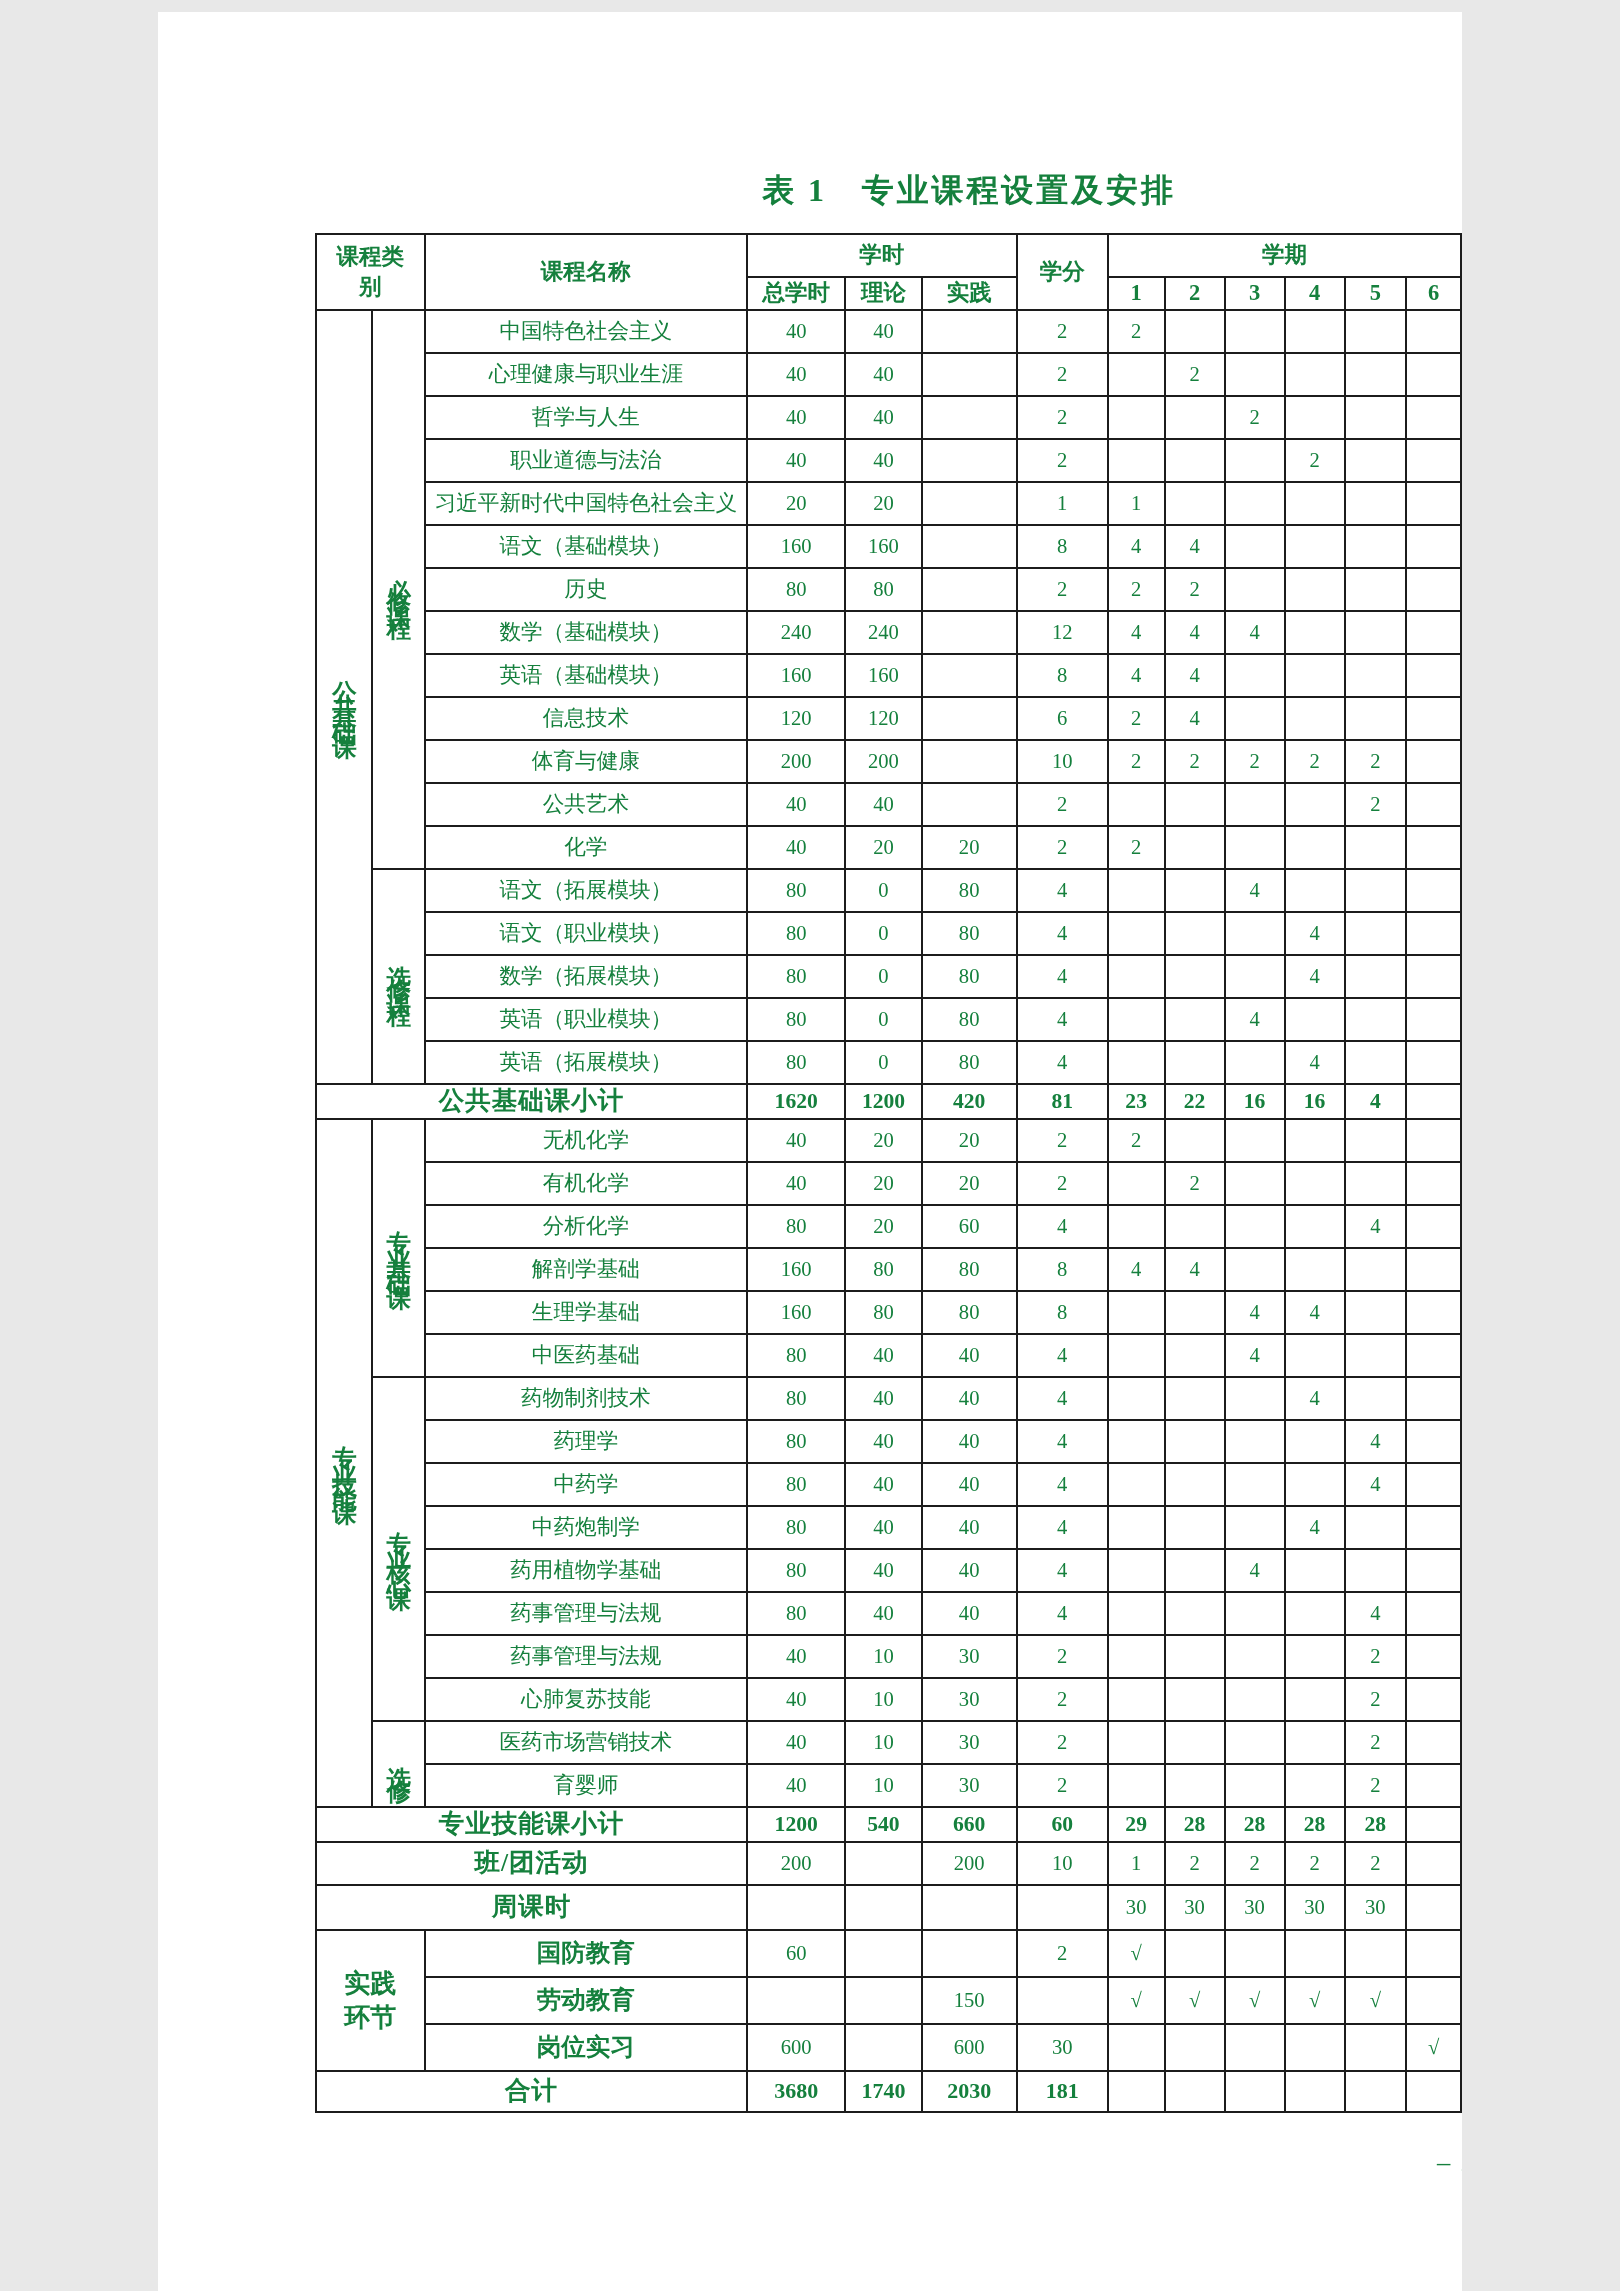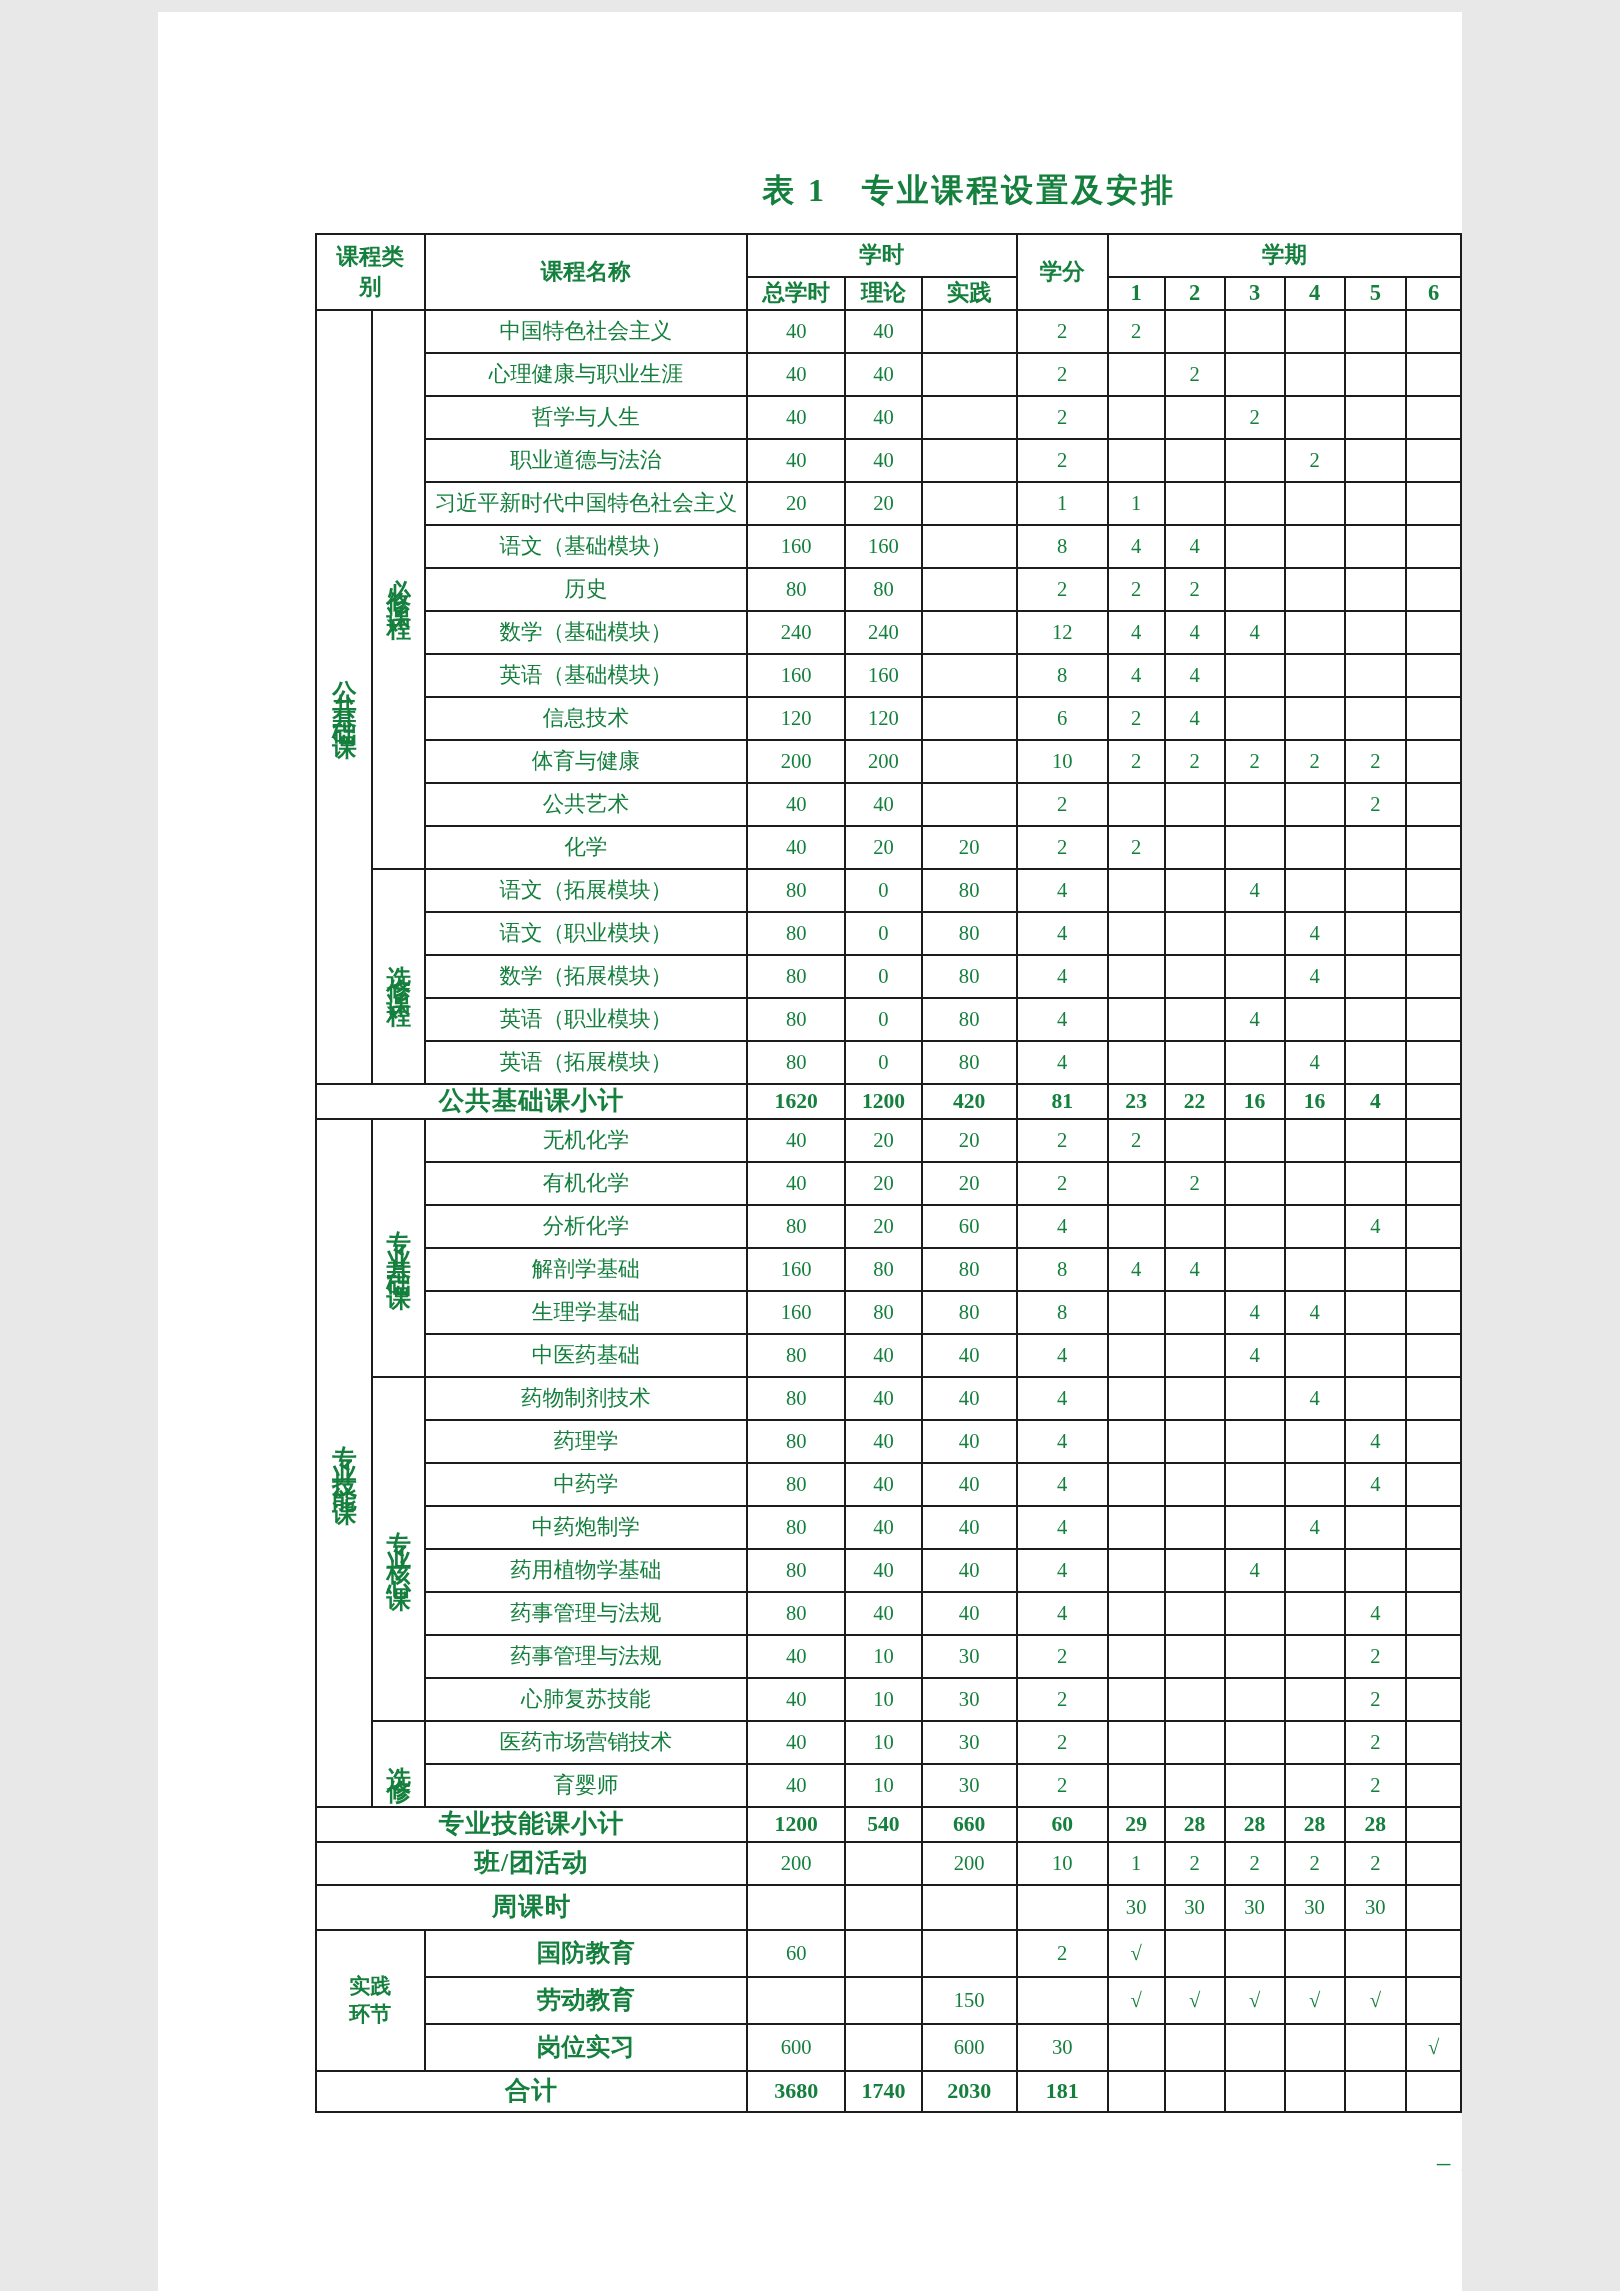--- a/index.html
+++ b/index.html
@@ -13,21 +13,21 @@
      font-size:20.6px;line-height:1.1;overflow:hidden;}
   thead tr.h1{height:43px;padding-left:20px;} thead tr.h2{height:33px;}
   td.hdr{font-weight:bold;font-size:22.5px;}
   .wrap34{display:inline-block;width:3.4em;line-height:1.35;}
   .name{font-size:21.6px;}
   .num{font-size:20.6px;}
   td.cat{font-weight:bold;font-size:24.5px;}
   .vtext{writing-mode:vertical-rl;text-orientation:upright;letter-spacing:13.7px;
          display:inline-block;line-height:1;}
   .hwrap{display:inline-block;width:2.3em;line-height:1.3;}
-  .plabel{font-weight:bold;font-size:21px;}
+  .plabel{font-weight:bold;font-size:26px;}
   .slabel{font-weight:bold;font-size:25.5px;letter-spacing:1px;}
   tr.row-course{height:43px;}
   tr.row-subtotal{height:35px;}
   tr.row-subtotal td{border-top-width:2.9px;border-bottom-width:2.9px;font-weight:bold;}
   tr.row-subtotal .num{font-size:21.6px;}
   tr.row-band{height:43px;}
   tr.row-week{height:45px;}
   tr.row-practice{height:47px;}
   tr.row-practice .pname{font-weight:bold;font-size:24.5px;}
   tr.thick-top td{border-top-width:2.9px;font-family:Liberation Serif, serif;}

